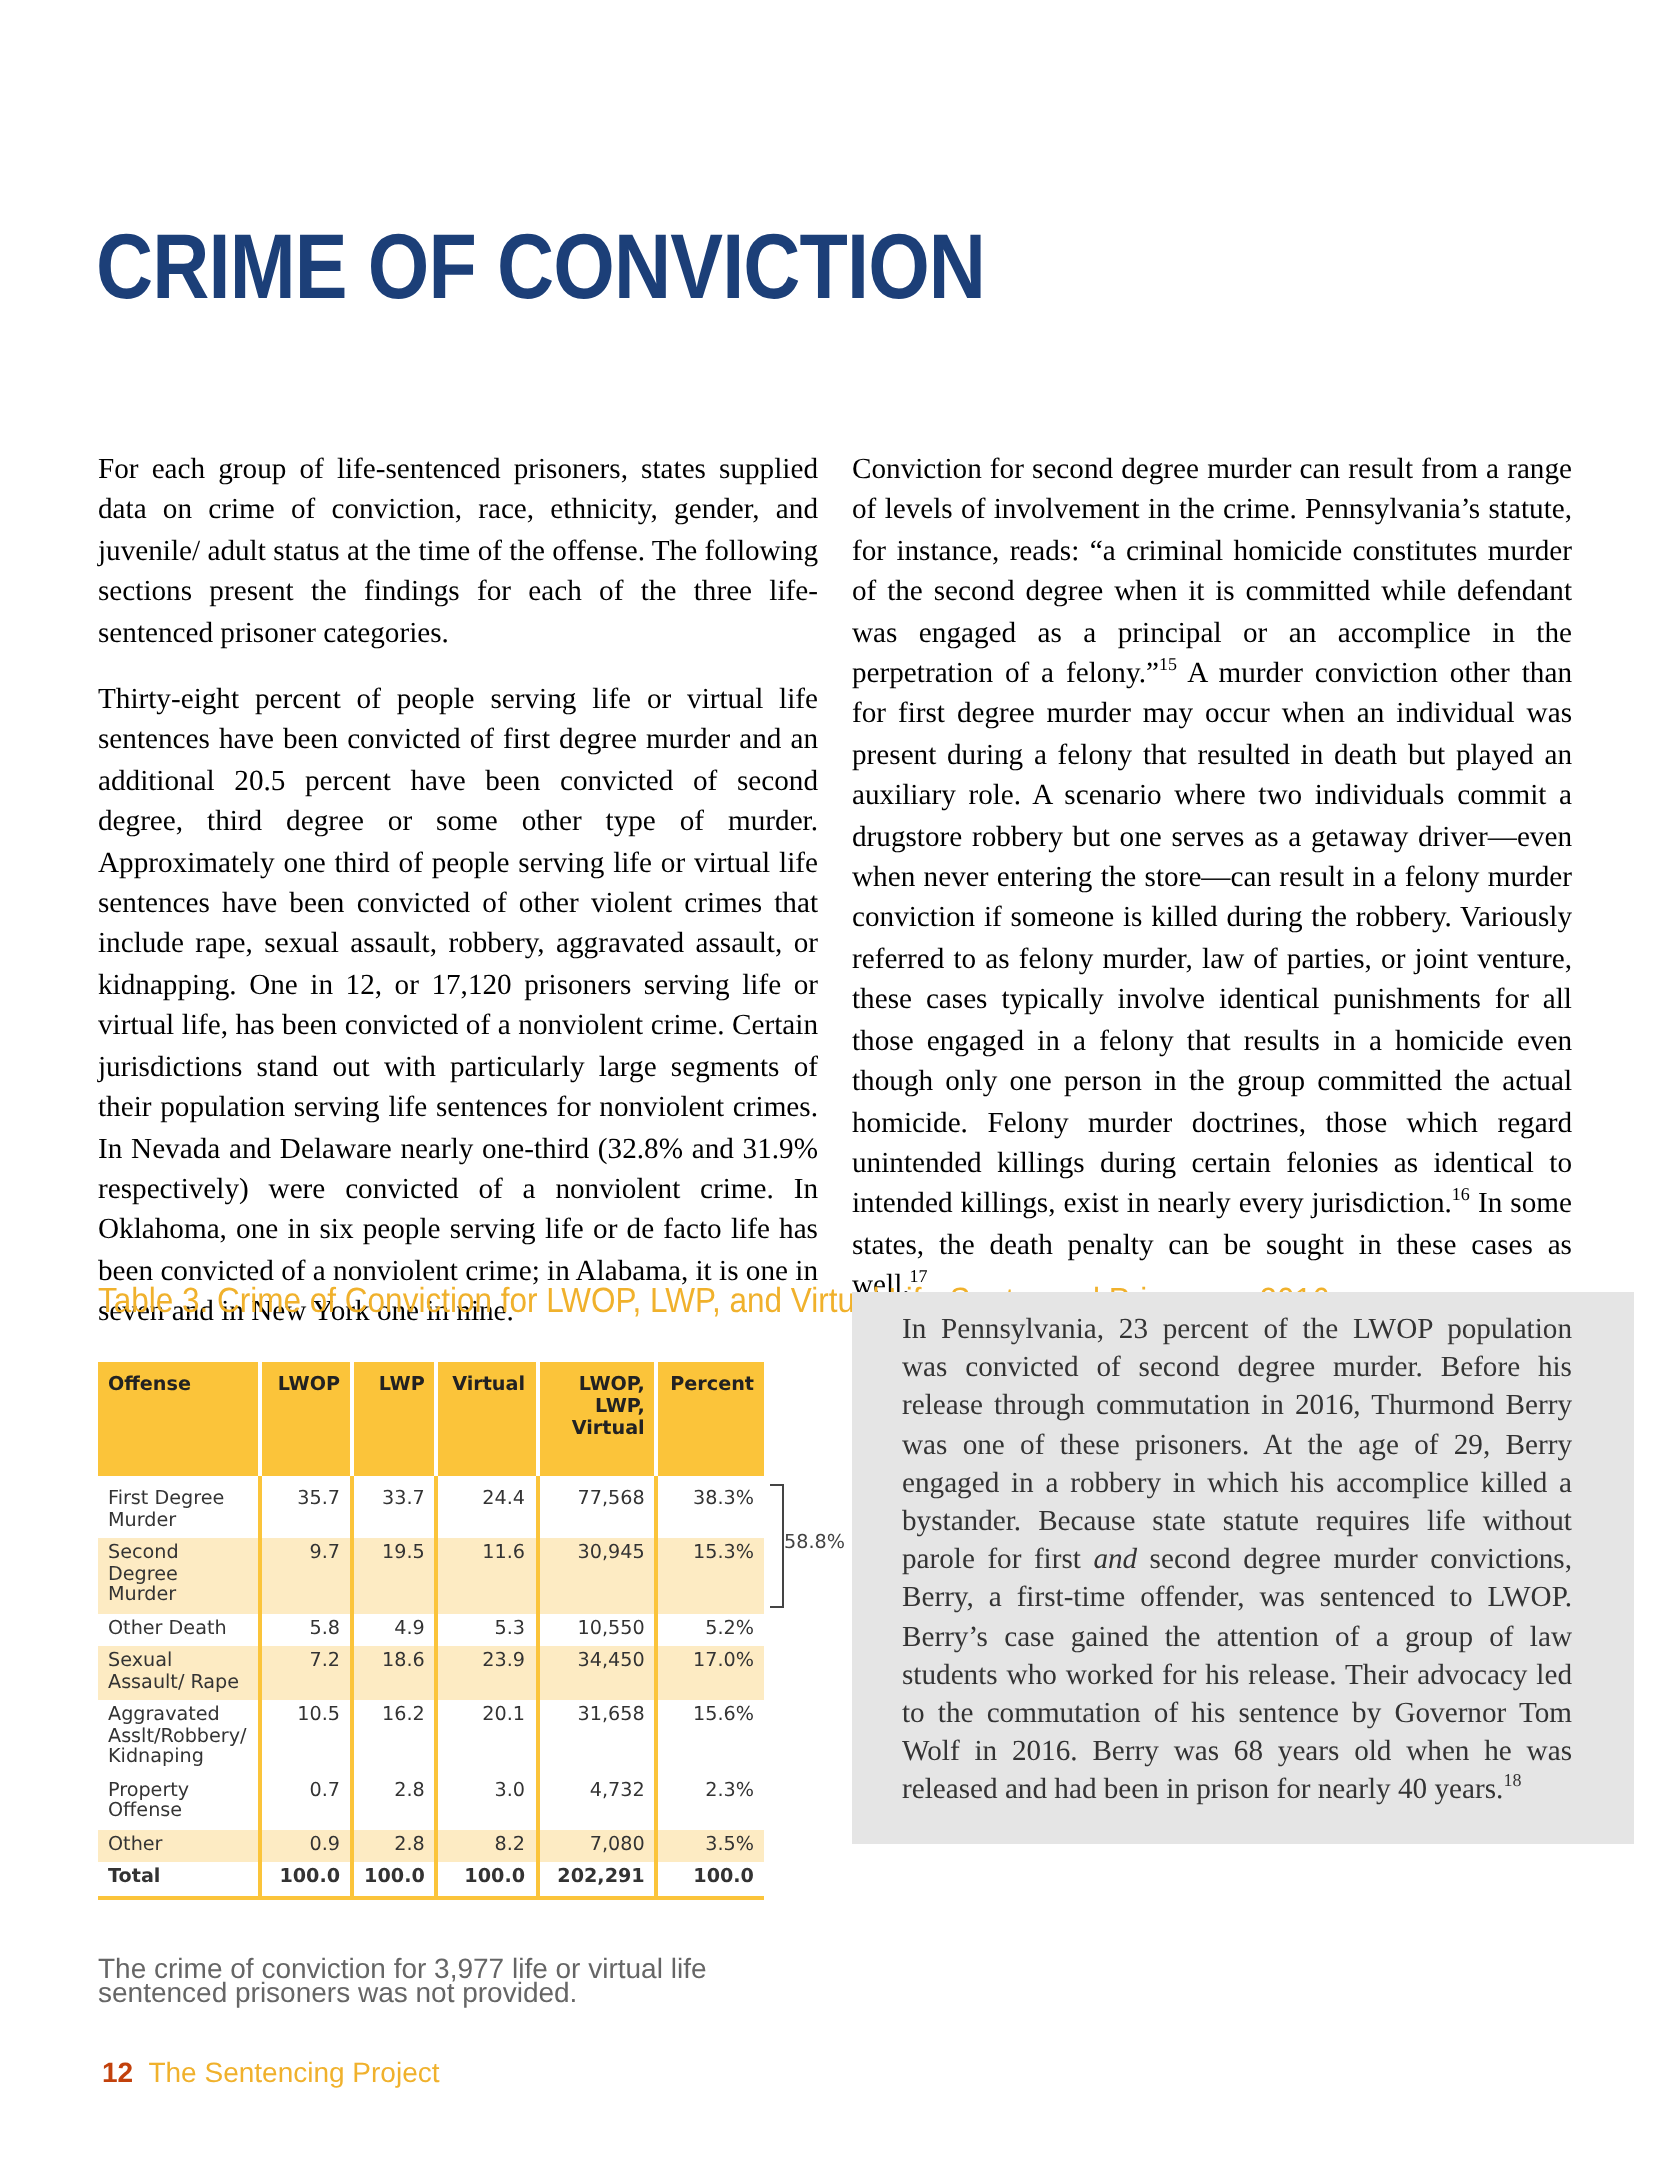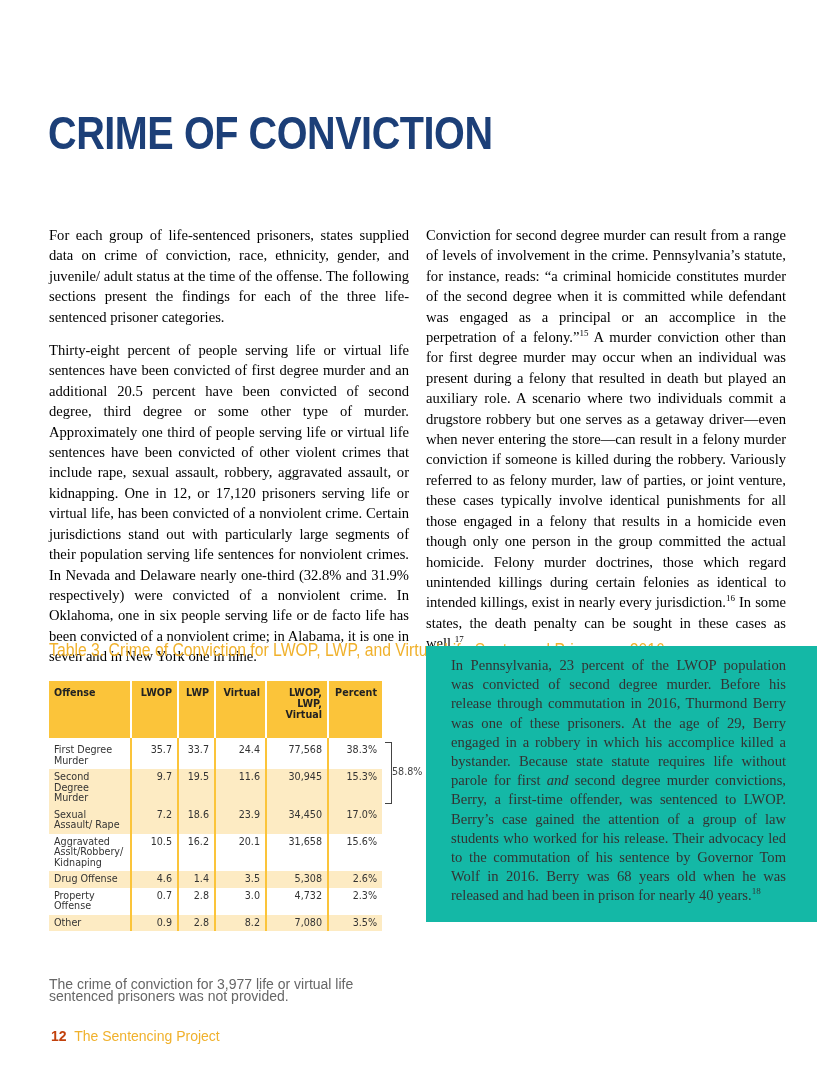--- a/index.html
+++ b/index.html
@@ -49,21 +49,21 @@
   .bracket-label {
     position: absolute; left: 392px; top: 766px;
     font-family: "DejaVu Sans", sans-serif; font-size: 9.6px; color: #444;
   }
   .table-note {
     position: absolute; left: 49px; top: 978px; width: 345px;
     font-family: "Liberation Sans", sans-serif; font-size: 14px; line-height: 12px; color: #666;
   }
   .callout {
     position: absolute; left: 426px; top: 646px; width: 391px; height: 276px;
-    background: #14b8a6;
+    background: #e5e5e5;
   }
   .callout p {
     position: absolute; left: 25px; top: 10px; width: 335px;
     font-family: "Liberation Serif", serif; font-size: 14.6px; line-height: 19.2px;
     color: #333; text-align: justify; margin: 0;
   }
   .footer {
     position: absolute; left: 51px; top: 1028px;
     font-family: "Liberation Sans", sans-serif; font-size: 14px; white-space: nowrap;
   }
@@ -115,59 +115,67 @@
         <td>38.3%</td>
     </tr>
     <tr class="alt">
       <td style="padding-right:30px">Second Degree Murder</td>
         <td>9.7</td>
         <td>19.5</td>
         <td>11.6</td>
         <td>30,945</td>
         <td>15.3%</td>
     </tr>
+    <tr>
+      <td>Other Death</td>
+        <td>5.8</td>
+        <td>4.9</td>
+        <td>5.3</td>
+        <td>10,550</td>
+        <td>5.2%</td>
+    </tr>
     <tr class="alt">
       <td>Sexual Assault/ Rape</td>
         <td>7.2</td>
         <td>18.6</td>
         <td>23.9</td>
         <td>34,450</td>
         <td>17.0%</td>
     </tr>
     <tr>
       <td>Aggravated Asslt/Robbery/ Kidnaping</td>
         <td>10.5</td>
         <td>16.2</td>
         <td>20.1</td>
         <td>31,658</td>
         <td>15.6%</td>
     </tr>
-    <tr class="alt">
-      <td>Drug Offense</td>
-        <td>4.6</td>
-        <td>1.4</td>
-        <td>3.5</td>
-        <td>5,308</td>
-        <td>2.6%</td>
-    </tr>
     <tr>
       <td style="padding-right:20px">Property Offense</td>
         <td>0.7</td>
         <td>2.8</td>
         <td>3.0</td>
         <td>4,732</td>
         <td>2.3%</td>
     </tr>
     <tr class="alt">
       <td>Other</td>
         <td>0.9</td>
         <td>2.8</td>
         <td>8.2</td>
         <td>7,080</td>
         <td>3.5%</td>
+    </tr>
+    <tr class="total">
+      <td>Total</td>
+        <td>100.0</td>
+        <td>100.0</td>
+        <td>100.0</td>
+        <td>202,291</td>
+        <td>100.0</td>
     </tr>
   </tbody>
 </table>
 
 <div class="bracket"></div>
 <div class="bracket-label">58.8%</div>
 
 <div class="table-note">The crime of conviction for 3,977 life or virtual life sentenced prisoners was not provided.</div>
 
 <div class="callout">

